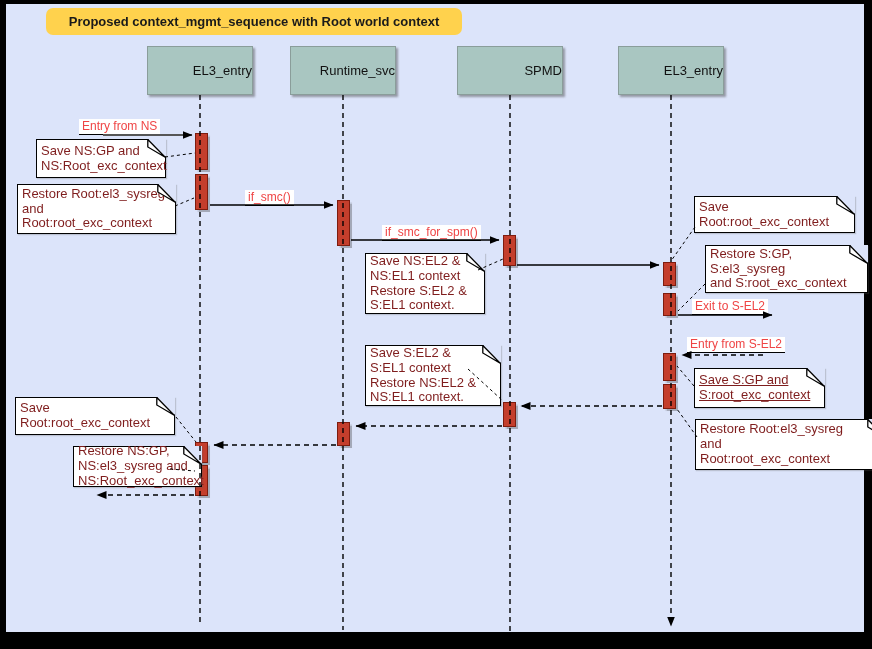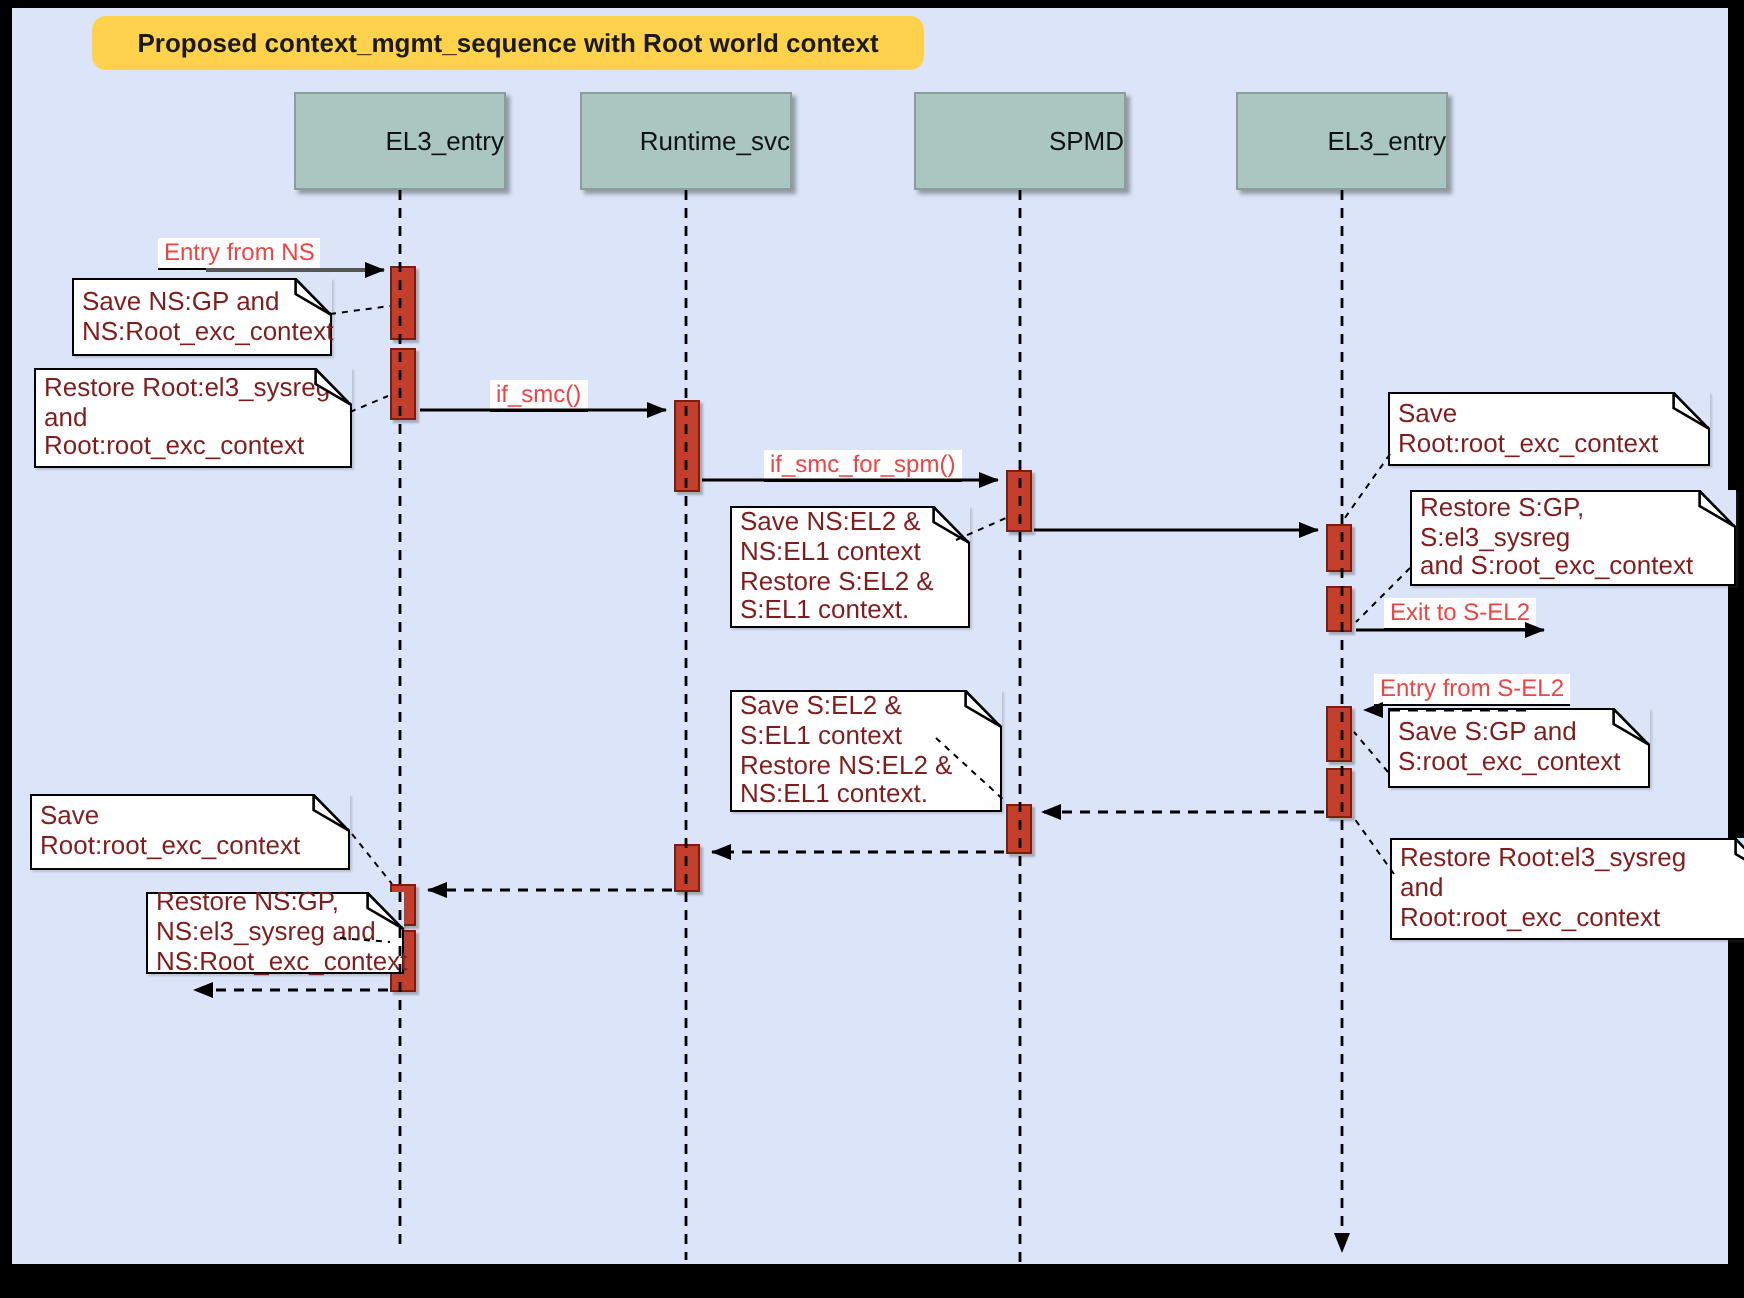--- a/index.html
+++ b/index.html
@@ -113,21 +113,21 @@
         </svg></span>
   </div>
   <div class="abs note" style="left:705px; top:245px; width:163px; height:48px;">
     <span class="txt">Restore S:GP, S:el3_sysreg
 and S:root_exc_context</span>
     <span class="fold"><svg width="19" height="19">
           <path d="M0,-1 L20,-1 L20,19 Z" fill="#dce4fa"></path>
           <path d="M0.8,0.5 L18.2,18.2 L0.8,8 Z" fill="#fff" stroke="#000" stroke-width="1.3"></path>
         </svg></span>
   </div>
-  <div class="abs note" style="left:694px; top:354px; width:131px; height:40px;">
+  <div class="abs note" style="left:694px; top:368px; width:131px; height:40px;text-decoration:underline;">
     <span class="txt">Save S:GP and
 S:root_exc_context</span>
     <span class="fold"><svg width="19" height="19">
           <path d="M0,-1 L20,-1 L20,19 Z" fill="#dce4fa"></path>
           <path d="M0.8,0.5 L18.2,18.2 L0.8,8 Z" fill="#fff" stroke="#000" stroke-width="1.3"></path>
         </svg></span>
   </div>
   <div class="abs note" style="left:695px; top:419px; width:191px; height:51px;">
     <span class="txt">Restore Root:el3_sysreg
 and

